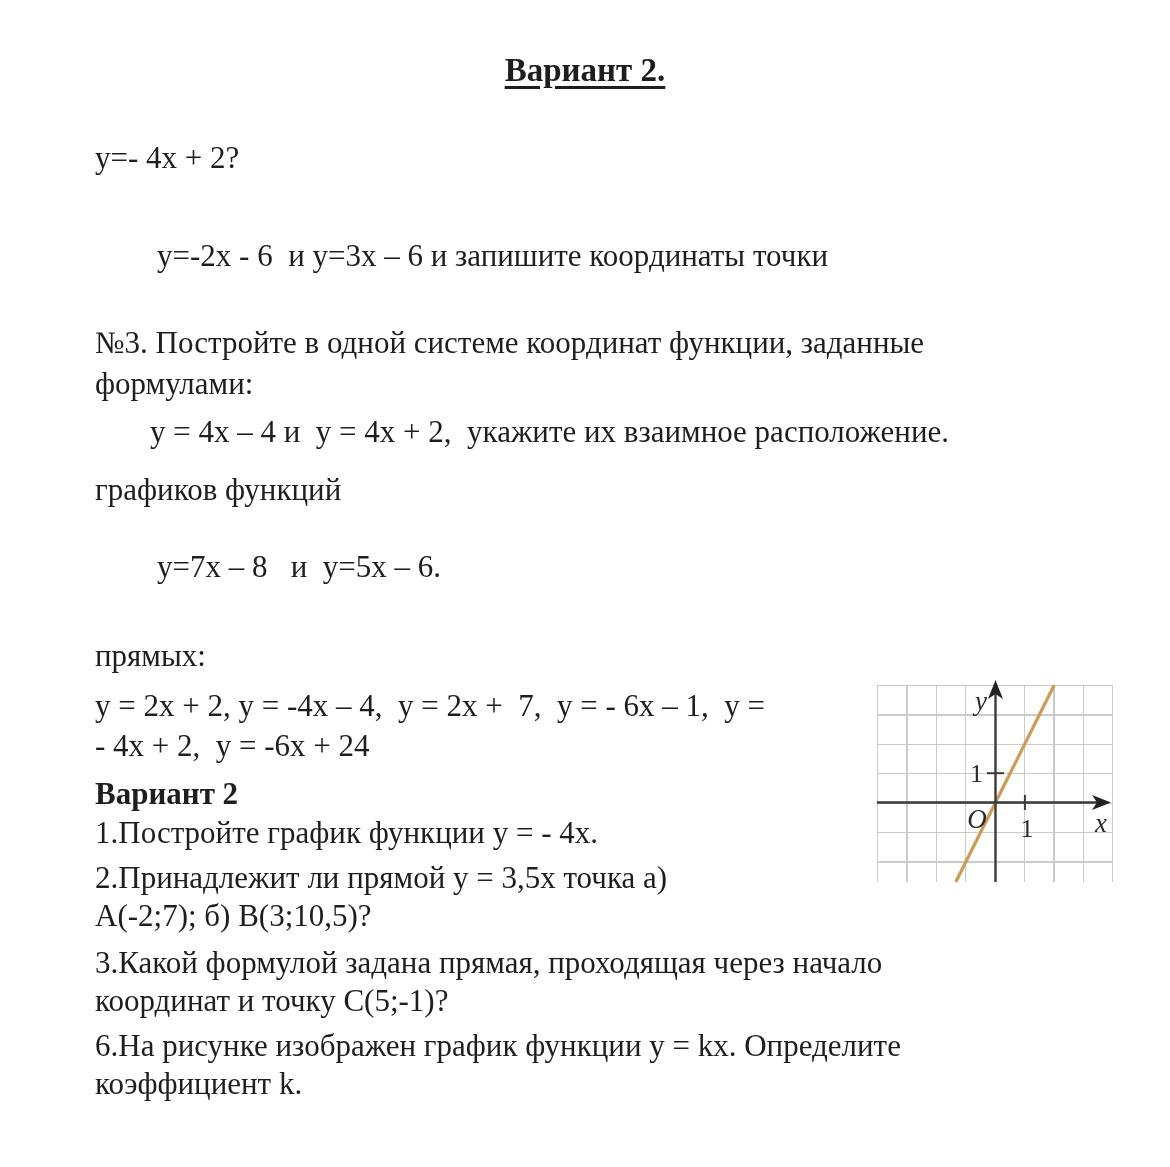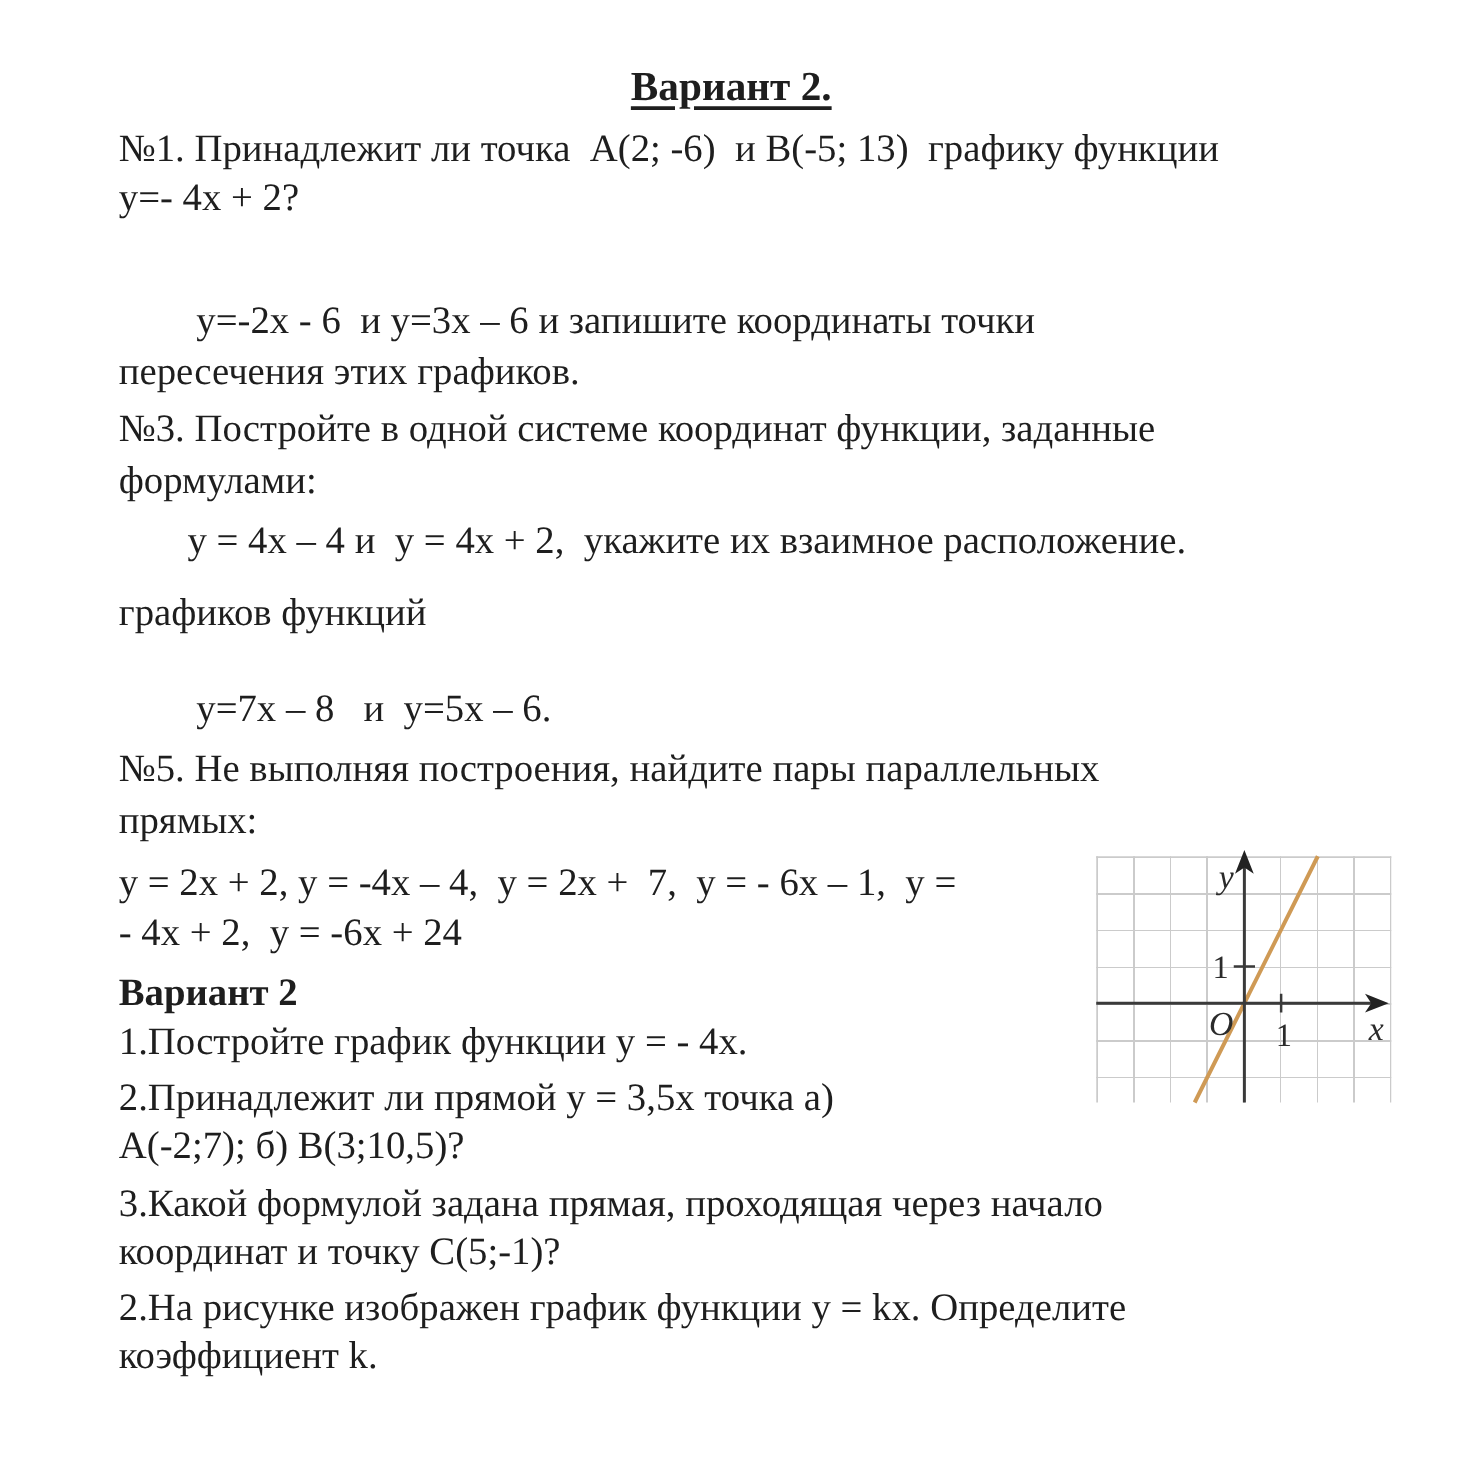--- a/index.html
+++ b/index.html
@@ -41,45 +41,42 @@
   .axis-label { font-family: "Liberation Serif", serif; font-style: italic; font-size: 27px; fill: #2b2b2b; }
   .tick-label { font-family: "Liberation Serif", serif; font-size: 26px; fill: #2b2b2b; }
 </style>
 </head>
 <body>
 
 <div class="page">
 
   <div class="title">Вариант 2.</div>
 
-  <div class="line" style="top:99px">№1. Принадлежит ли точка  А(2; -6)  и В(-5; 13)  графику функции</div>
   <div class="line" style="top:138px">у=- 4х + 2?</div>
 
   <div class="line indent1" style="top:236px">у=-2х - 6  и у=3х – 6 и запишите координаты точки</div>
-  <div class="line" style="top:277px">пересечения этих графиков.</div>
 
   <div class="line" style="top:323px">№3. Постройте в одной системе координат функции, заданные</div>
   <div class="line" style="top:364px">формулами:</div>
   <div class="line indent2" style="top:412px">у = 4х – 4 и  у = 4х + 2,  укажите их взаимное расположение.</div>
 
   <div class="line" style="top:470px">графиков функций</div>
   <div class="line indent1" style="top:547px">у=7х – 8   и  у=5х – 6.</div>
 
-  <div class="line" style="top:595px">№5. Не выполняя построения, найдите пары параллельных</div>
   <div class="line" style="top:636px">прямых:</div>
   <div class="line" style="top:686px">у = 2х + 2, у = -4х – 4,  у = 2х +  7,  у = - 6х – 1,  у =</div>
   <div class="line" style="top:726px">- 4х + 2,  у = -6х + 24</div>
 
   <div class="line heading" style="top:774px">Вариант 2</div>
   <div class="line" style="top:813px">1.Постройте график функции у = - 4х.</div>
   <div class="line" style="top:858px">2.Принадлежит ли прямой у = 3,5х точка а)</div>
   <div class="line" style="top:896px">А(-2;7); б) В(3;10,5)?</div>
   <div class="line" style="top:943px">3.Какой формулой задана прямая, проходящая через начало</div>
   <div class="line" style="top:981px">координат и точку С(5;-1)?</div>
-  <div class="line" style="top:1026px">2.На рисунке изображен график функции у = kx. Определите</div>
+  <div class="line" style="top:1026px">6.На рисунке изображен график функции у = kx. Определите</div>
   <div class="line" style="top:1064px">коэффициент k.</div>
 
   <div class="graph">
     <svg width="236" height="197" viewBox="0 0 236 197">
 
       <line x1="78.75" y1="197" x2="177.25" y2="0" stroke-width="3.2" stroke="#cf9a55"></line>
 
       <line x1="0" y1="117.5" x2="226" y2="117.5" stroke="#3a3a3a" stroke-width="2.4"></line>
       <polygon points="234,117.5 215,110 220,117.5 215,125" fill="#222222"></polygon>
 

